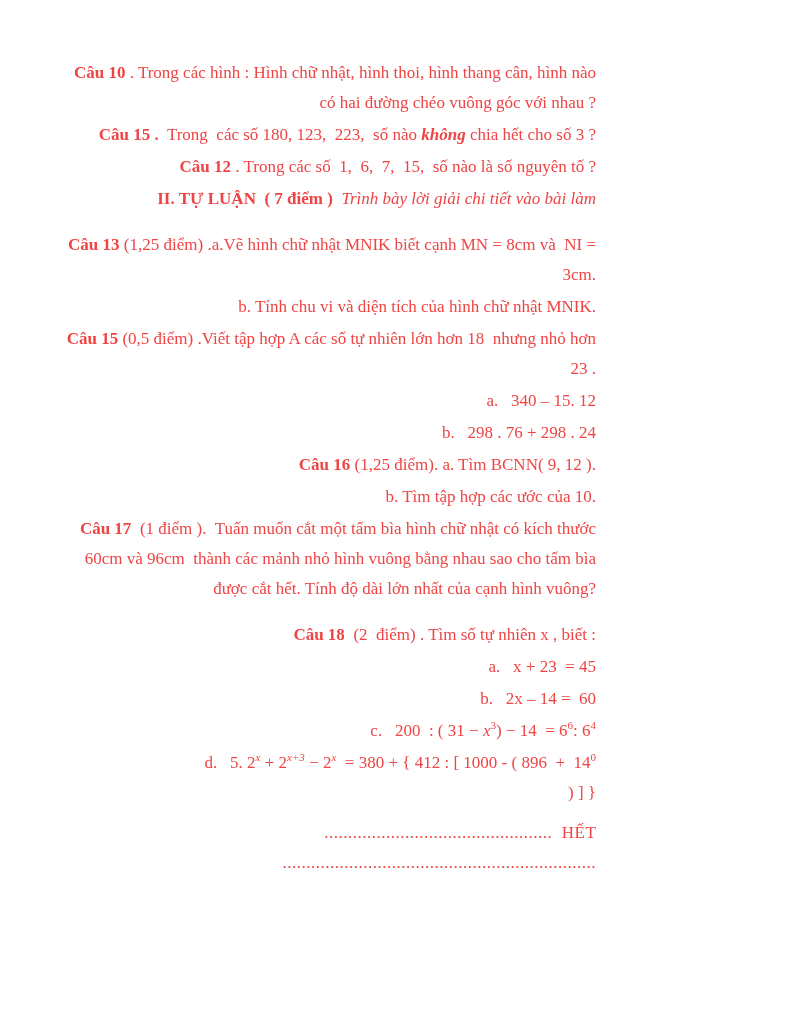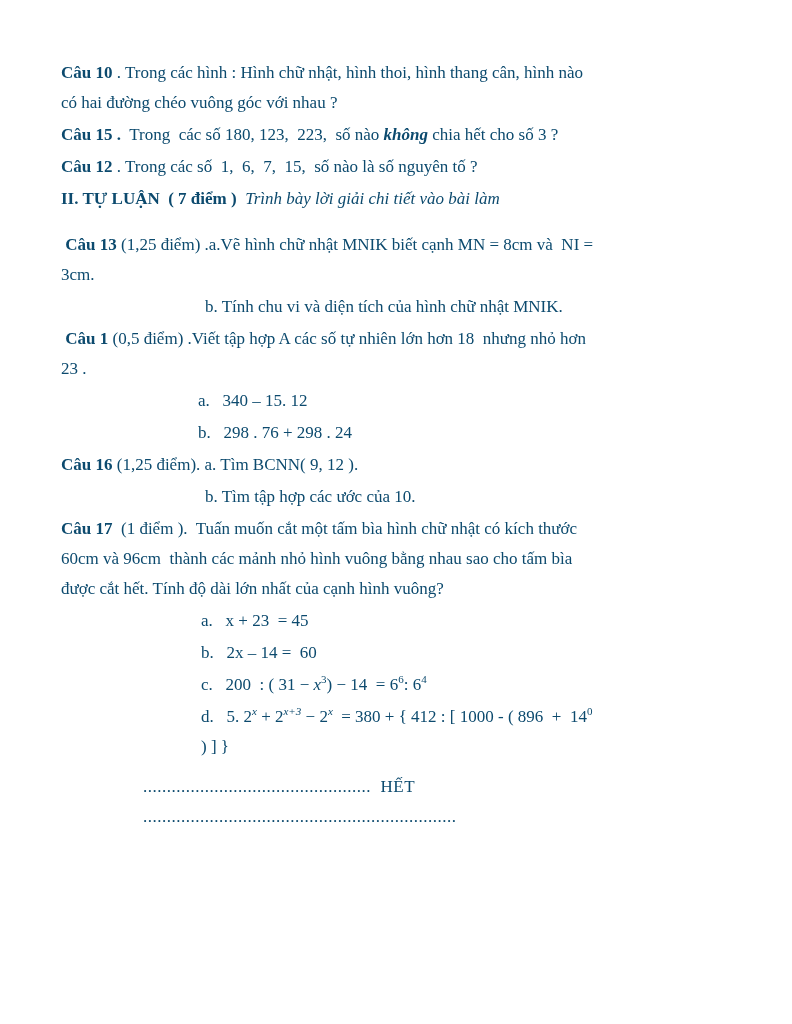--- a/index.html
+++ b/index.html
@@ -11,23 +11,24 @@
     width: 792px;
     height: 1024px;
     overflow: hidden;
   }
   .page {
     box-sizing: border-box;
     width: 653px;
     height: 1024px;
     padding: 58px 57px 0 61px;
     background: #ffffff;
-    color: #0c4a6e;
+    color: #ef4444;
     font-family: "Liberation Serif", "DejaVu Serif", serif;
     font-size: 17px;
+    text-align: right;
   }
   .para {
     margin: 0 0 2px 0;
     line-height: 30px;
     white-space: pre-wrap;
   }
   .b  { font-weight: bold; }
   .bi { font-weight: bold; font-style: italic; }
   .i  { font-style: italic; }
   .indent144 { padding-left: 144px; }
@@ -57,33 +58,34 @@
   <p class="para"><span class="b">Câu 15 .</span><span>  Trong  các số 180, 123,  223,  số nào </span><span class="bi">không</span><span> chia hết cho số 3 ?</span></p>
 
   <p class="para"><span class="b">Câu 12</span><span> . Trong các số  1,  6,  7,  15,  số nào là số nguyên tố ?</span></p>
 
   <p class="para"><span class="b">II. TỰ LUẬN  ( 7 điểm )</span><span class="i">  Trình bày lời giải chi tiết vào bài làm</span></p>
 
   <p class="para mt2"><span class="b"> Câu 13</span><span> (1,25 điểm) .a.Vẽ hình chữ nhật MNIK biết cạnh MN = 8cm và  NI = 3cm.</span></p>
 
   <p class="para indent144"><span>b. Tính chu vi và diện tích của hình chữ nhật MNIK.</span></p>
 
-  <p class="para"><span class="b"> Câu 1</span><span> (0,5 điểm) .Viết tập hợp A các số tự nhiên lớn hơn 18  nhưng nhỏ hơn 23 .</span></p>
+  <p class="para"><span class="b"> Câu 15</span><span> (0,5 điểm) .Viết tập hợp A các số tự nhiên lớn hơn 18  nhưng nhỏ hơn 23 .</span></p>
 
 
   <p class="para indent137"><span>a.   340 – 15. 12</span></p>
 
   <p class="para indent137"><span>b.   298 . 76 + 298 . 24</span></p>
 
   <p class="para"><span class="b">Câu 16</span><span> (1,25 điểm). a. Tìm BCNN( 9, 12 ).</span></p>
 
   <p class="para indent144"><span>b. Tìm tập hợp các ước của 10.</span></p>
 
   <p class="para"><span class="b">Câu 17</span><span>  (1 điểm ).  Tuấn muốn cắt một tấm bìa hình chữ nhật có kích thước 60cm và 96cm  thành các mảnh nhỏ hình vuông bằng nhau sao cho tấm bìa được cắt hết. Tính độ dài lớn nhất của cạnh hình vuông?</span></p>
 
+  <p class="para mt2"><span class="b">Câu 18</span><span>  (2  điểm) . Tìm số tự nhiên x , biết :</span></p>
 
   <p class="para indent140 math mt5"><span>a.   x + 23  = 45</span></p>
 
   <p class="para indent140 math"><span>b.   2x – 14 =  60</span></p>
 
   <p class="para indent140 math"><span>c.   200  : ( 31 − </span><span class="var">x</span><sup>3</sup><span>) − 14  = 6</span><sup>6</sup><span>: 6</span><sup>4</sup></p>
 
   <p class="para indent140 math mt5"><span>d.   5. 2</span><sup class="var">x</sup><span> + 2</span><sup class="var">x+3</sup><span> − 2</span><sup class="var">x</sup><span>  = 380 + { 412 : [ 1000 - ( 896  +  14</span><sup>0</sup><span> ) ] }</span></p>
 
   <p class="para footer-line mt10"><span>................................................</span><span>  </span><span>HẾT</span><span>   </span><span>..................................................................</span></p>

